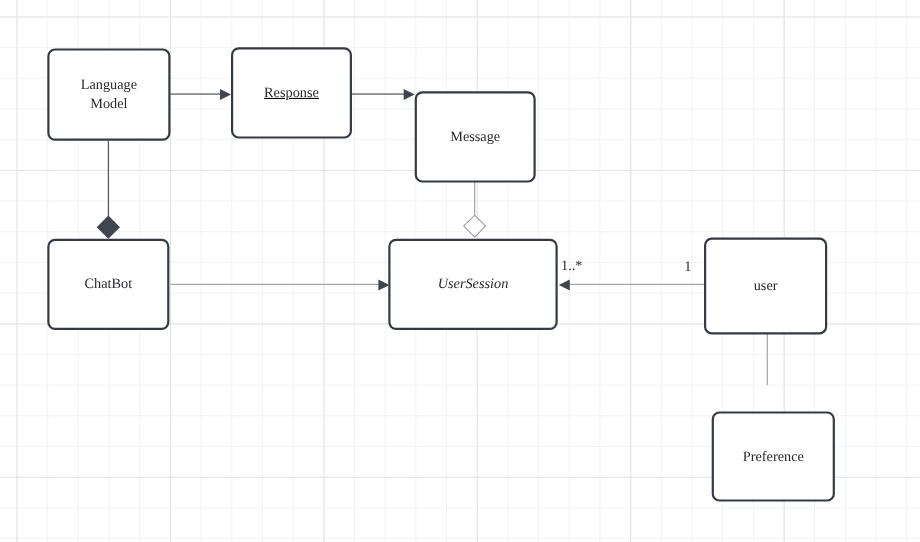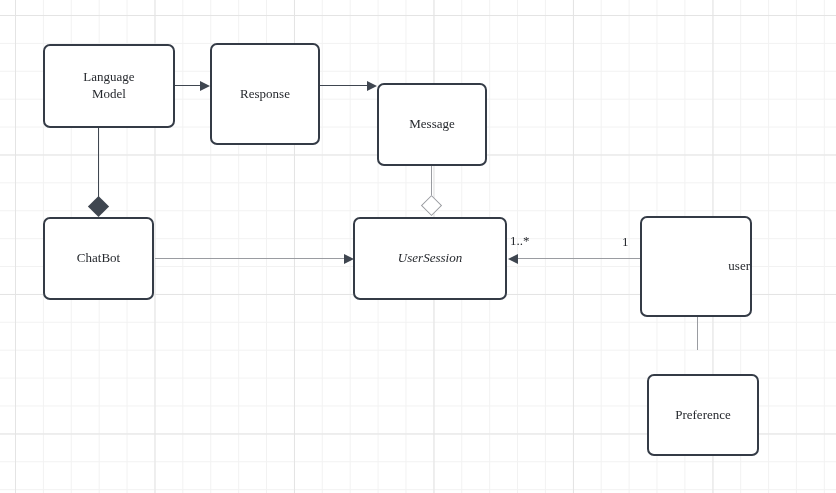--- a/index.html
+++ b/index.html
@@ -78,41 +78,41 @@
   <div class="edge gray hline" style="left:155px;top:257.5px;width:190px;"></div>
   <div class="arrow-right" style="left:344px;top:253.5px;"></div>
 
   <div class="edge gray hline" style="left:518px;top:257.5px;width:122px;"></div>
   <div class="arrow-left" style="left:508px;top:253.5px;"></div>
   <span class="edge-label" style="left:510px;top:233px;">1..*</span>
   <span class="edge-label" style="left:622px;top:234px;">1</span>
 
   <div class="edge gray vline" style="left:696.5px;top:300px;height:50px;"></div>
 
-  <div class="node" style="left:43px;top:44px;width:132px;height:84px;">
+  <div class="node" style="left:43px;top:44px;width:112px;height:84px;">
     <span class="node-label narrow">Language Model</span>
   </div>
 
-  <div class="node" style="left:210px;top:43px;width:110px;height:102px;">
+  <div class="node" style="left:210px;top:43px;width:110px;height:83px;text-decoration:underline;">
     <span class="node-label">Response</span>
   </div>
 
   <div class="node" style="left:377px;top:43px;width:110px;height:83px;margin-top:40px;">
     <span class="node-label">Message</span>
   </div>
 
   <div class="node" style="left:43px;top:217px;width:111px;height:83px;">
     <span class="node-label">ChatBot</span>
   </div>
 
   <div class="node" style="left:353px;top:217px;width:154px;height:83px;font-style:italic;">
     <span class="node-label">UserSession</span>
   </div>
 
-  <div class="node" style="left:640px;top:216px;width:112px;height:101px;justify-content:flex-end;">
+  <div class="node" style="left:640px;top:216px;width:112px;height:88px;">
     <span class="node-label">user</span>
   </div>
 
   <div class="node" style="left:647px;top:350px;width:112px;height:82px;margin-top:24px;">
     <span class="node-label">Preference</span>
   </div>
 
 </div>
 
 </body></html>

